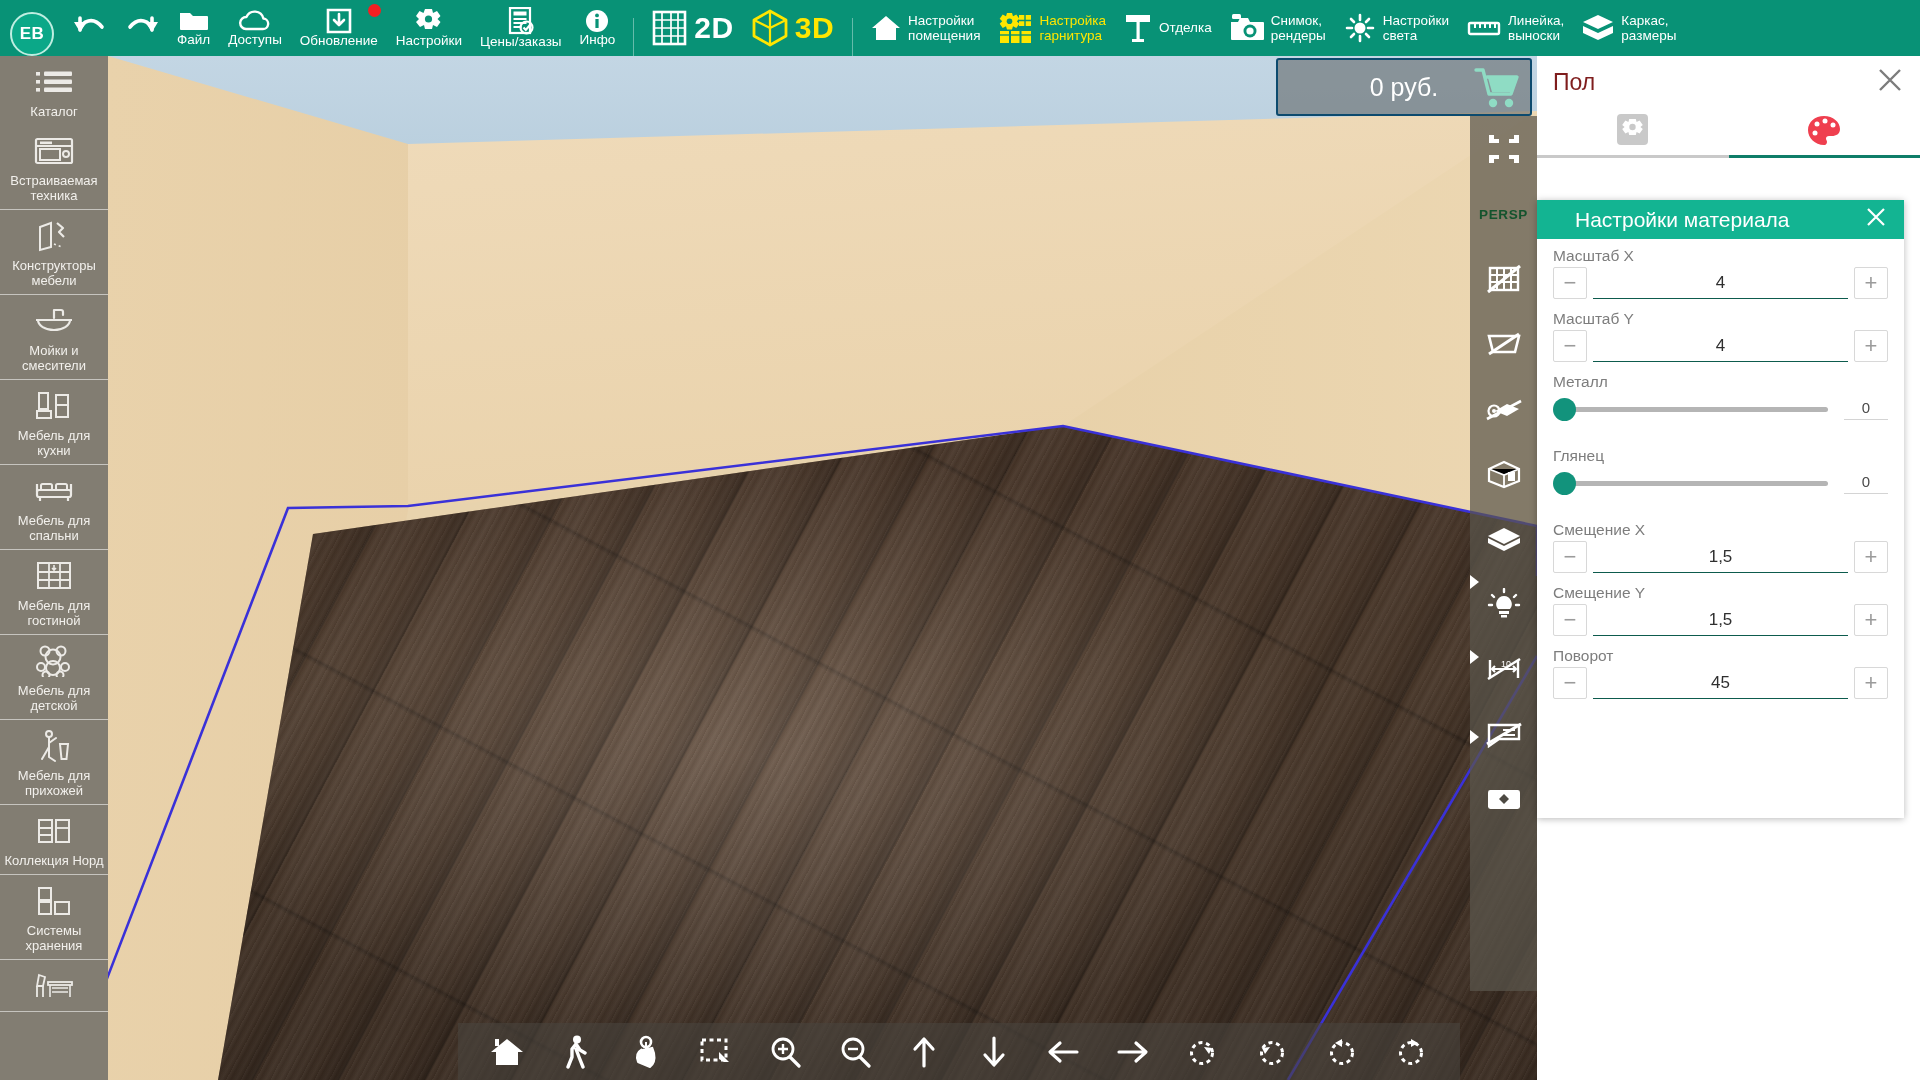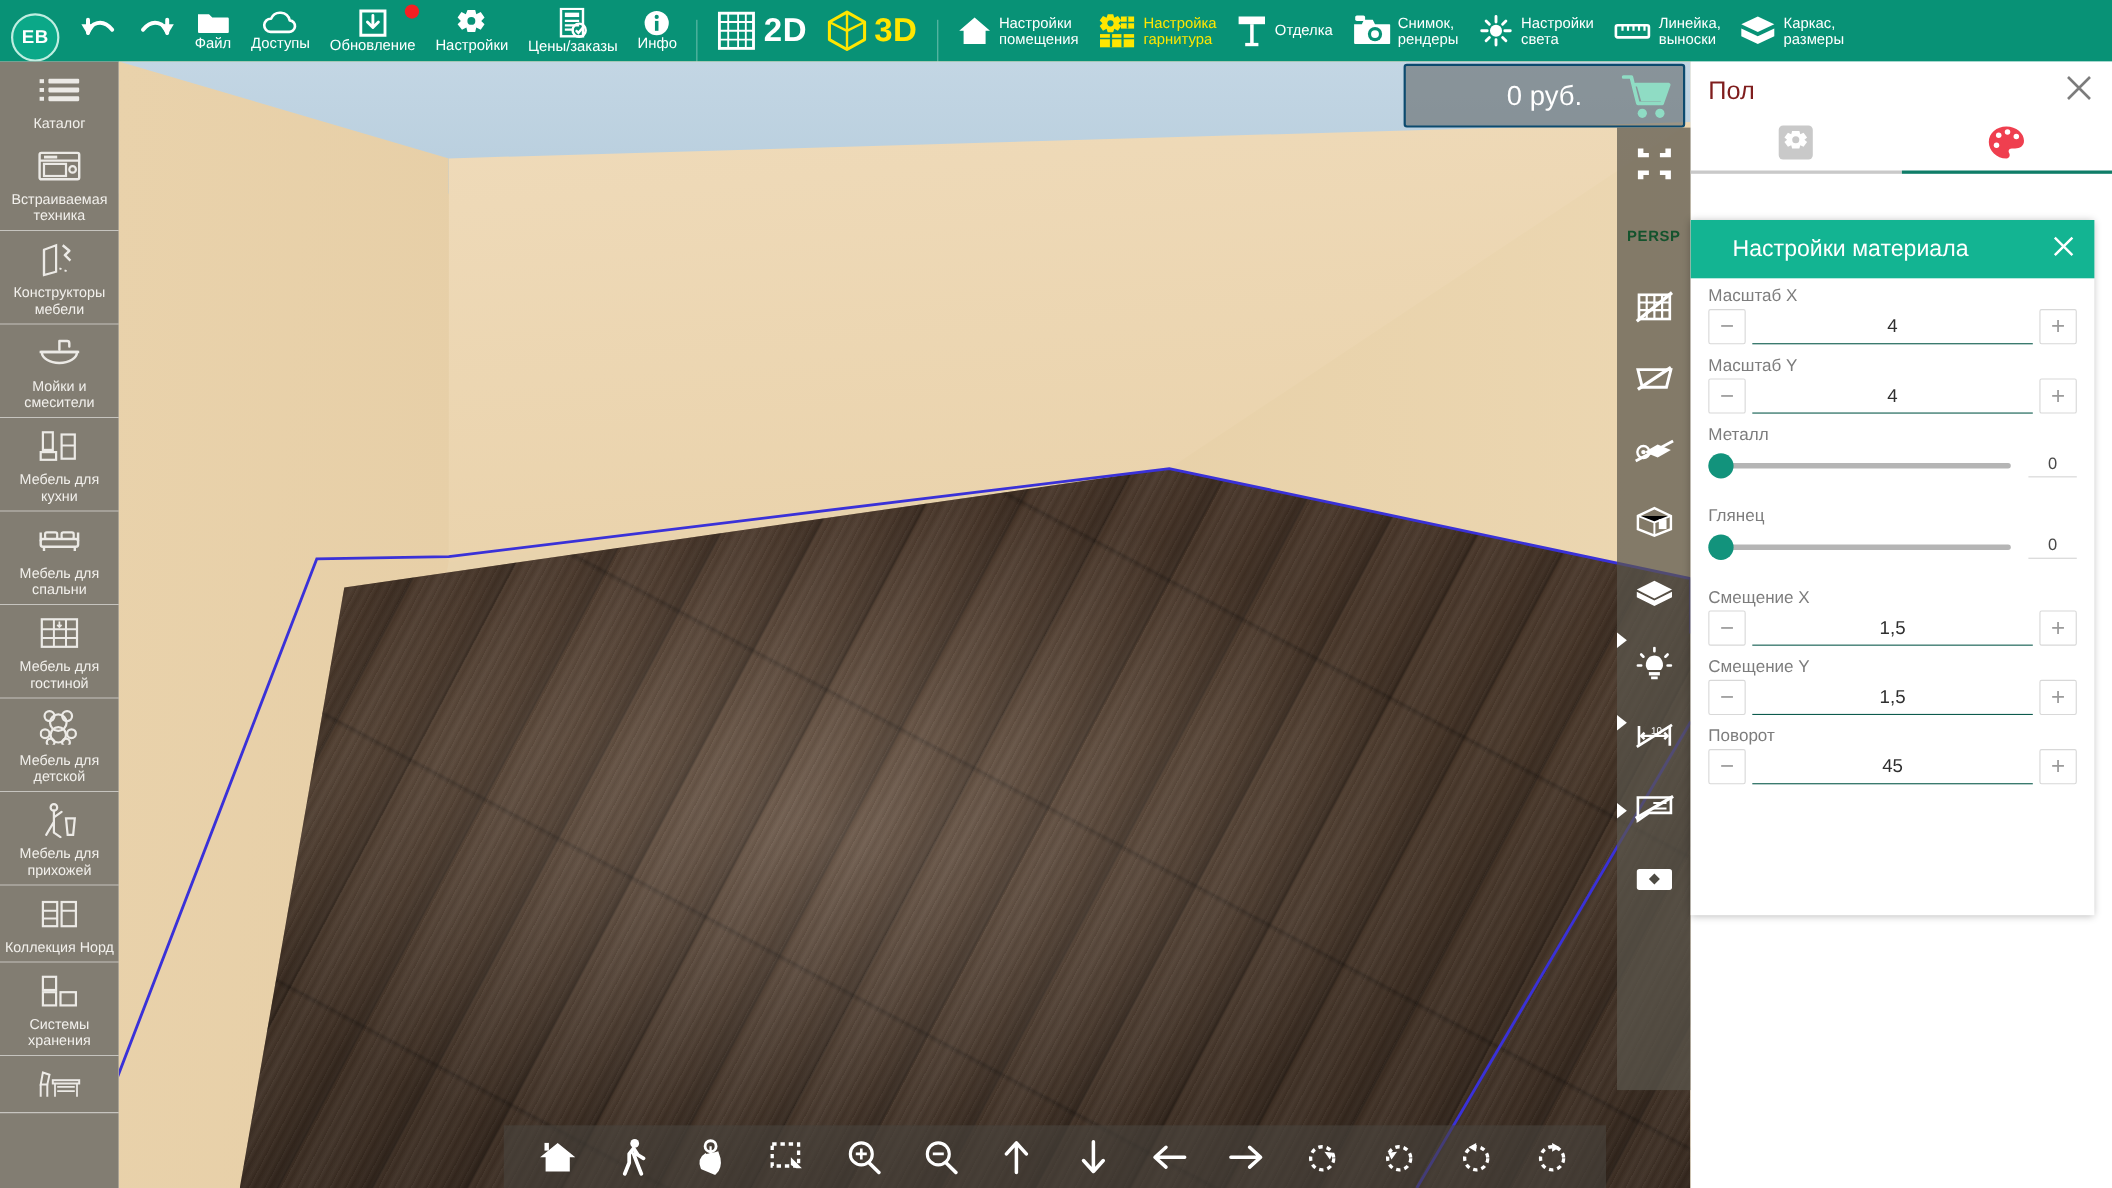--- a/index.html
+++ b/index.html
@@ -159,21 +159,21 @@
   }
   .rp-tab.active { border-bottom-color: #0f7d68; }
 
   .matcard {
     position: absolute; left: 0; top: 144px; width: 367px;
     background: #fff;
     box-shadow: 0 1px 7px rgba(0,0,0,.28);
     padding-bottom: 108px;
   }
   .mc-head {
-    height: 53px; background: #13b492; color: #fff;
+    height: 39px; background: #13b492; color: #fff;
     display: flex; align-items: center; justify-content: space-between;
     padding: 0 16px 0 38px; font-size: 21px;
   }
   .mc-body { padding: 8px 16px 0 16px; }
   .fld { margin-bottom: 11px; }
   .fld-lbl { font-size: 15.5px; color: #7d7d7d; margin-bottom: 2px; }
   .stepper { display: flex; align-items: flex-end; gap: 6px; }
   .st-btn {
     width: 34px; height: 32px; border: 1px solid #d8d8d8; background: #fff;
     display: flex; align-items: center; justify-content: center; color: #9b9b9b;

